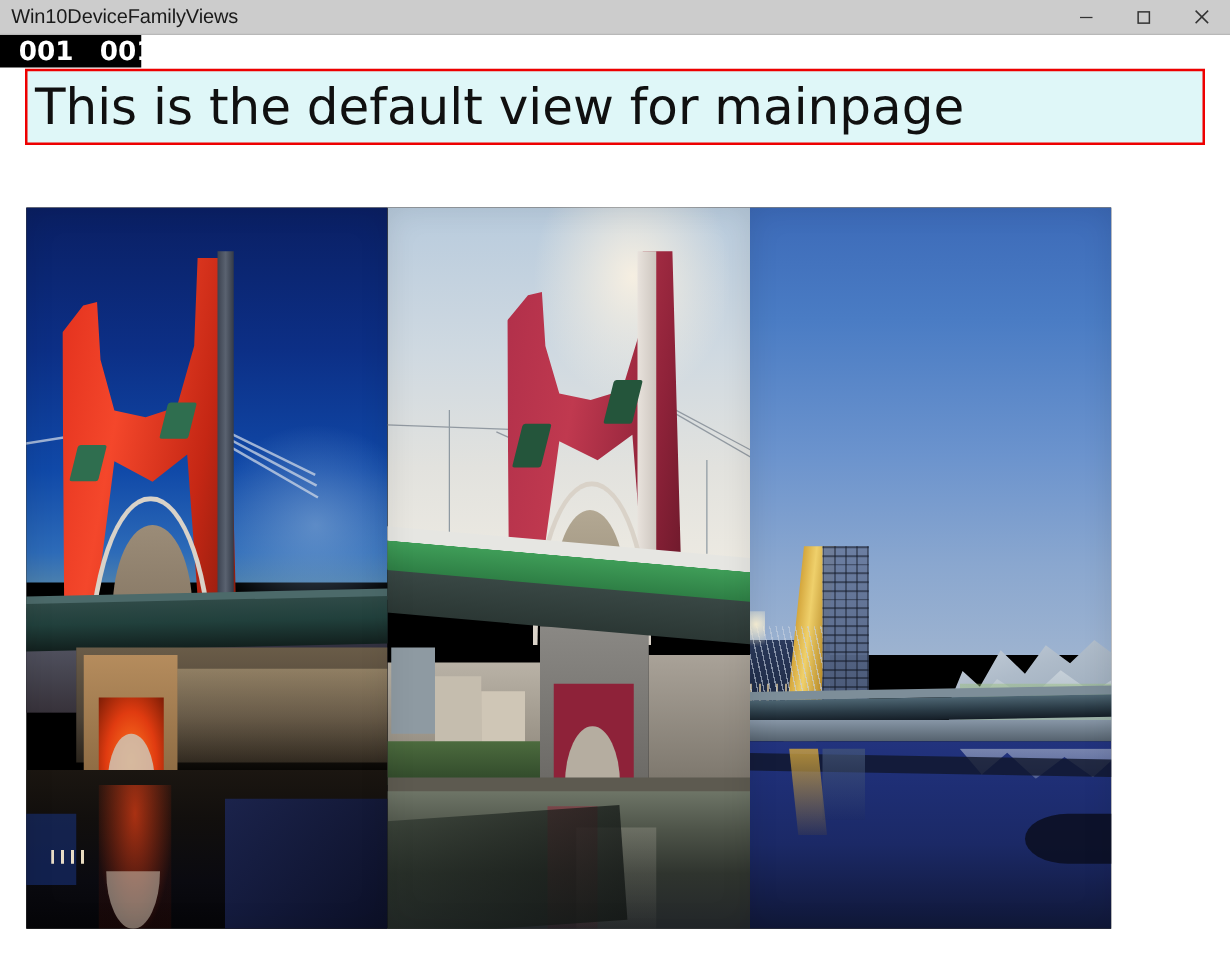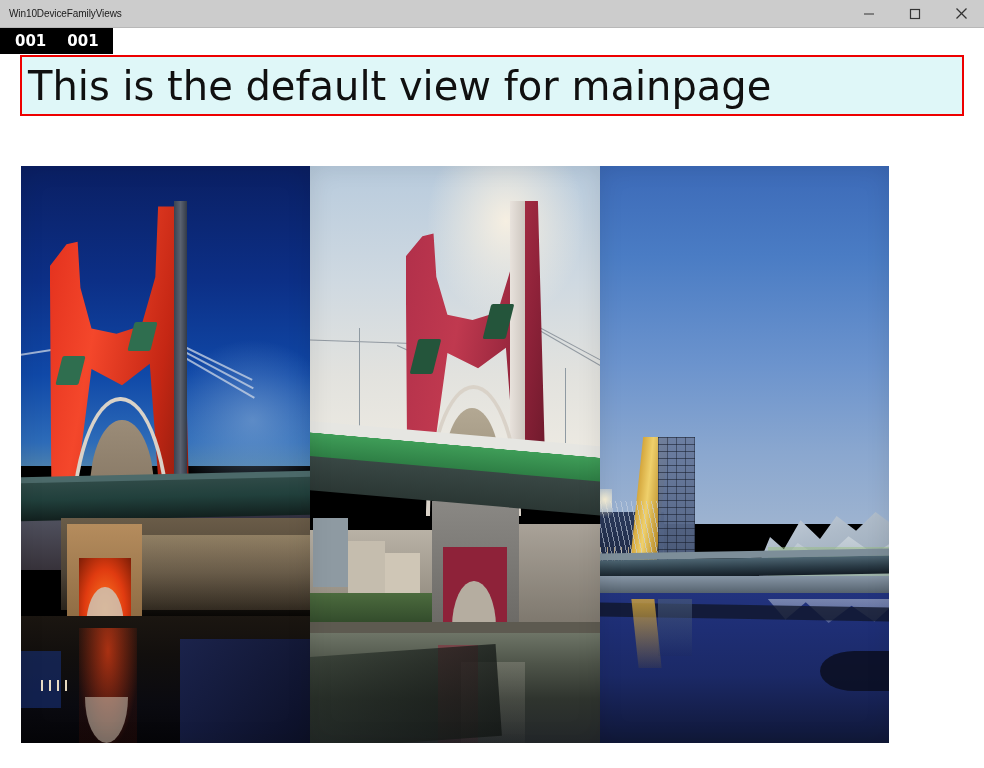--- a/index.html
+++ b/index.html
@@ -21,21 +21,21 @@
     left: 0; top: 0;
     width: 984px;
     height: 28px;
     background: #cccccc;
     border-bottom: 1px solid #b8b8b8;
     box-sizing: border-box;
     display: flex;
     align-items: center;
   }
   .titlebar-text {
-    font-size: 10px;
+    font-size: 16px;
     color: #1a1a1a;
     padding-left: 9px;
     letter-spacing: -0.1px;
     white-space: nowrap;
     user-select: none;
   }
   .titlebar-spacer { flex: 1 1 auto; }
   .win-buttons {
     display: flex;
     height: 28px;
@@ -60,21 +60,21 @@
     height: 26px;
     background: #000000;
     display: flex;
     align-items: center;
     box-sizing: border-box;
   }
   .counter-val {
     color: #ffffff;
     font-family: "DejaVu Sans", sans-serif;
     font-weight: bold;
-    font-size: 15px;
+    font-size: 21px;
     line-height: 1;
   }
   .counter-val.first { margin-left: 15px; }
   .counter-val.second { margin-left: 21px; }
 
   
   .header-box {
     position: absolute;
     left: 20px;
     top: 55px;

